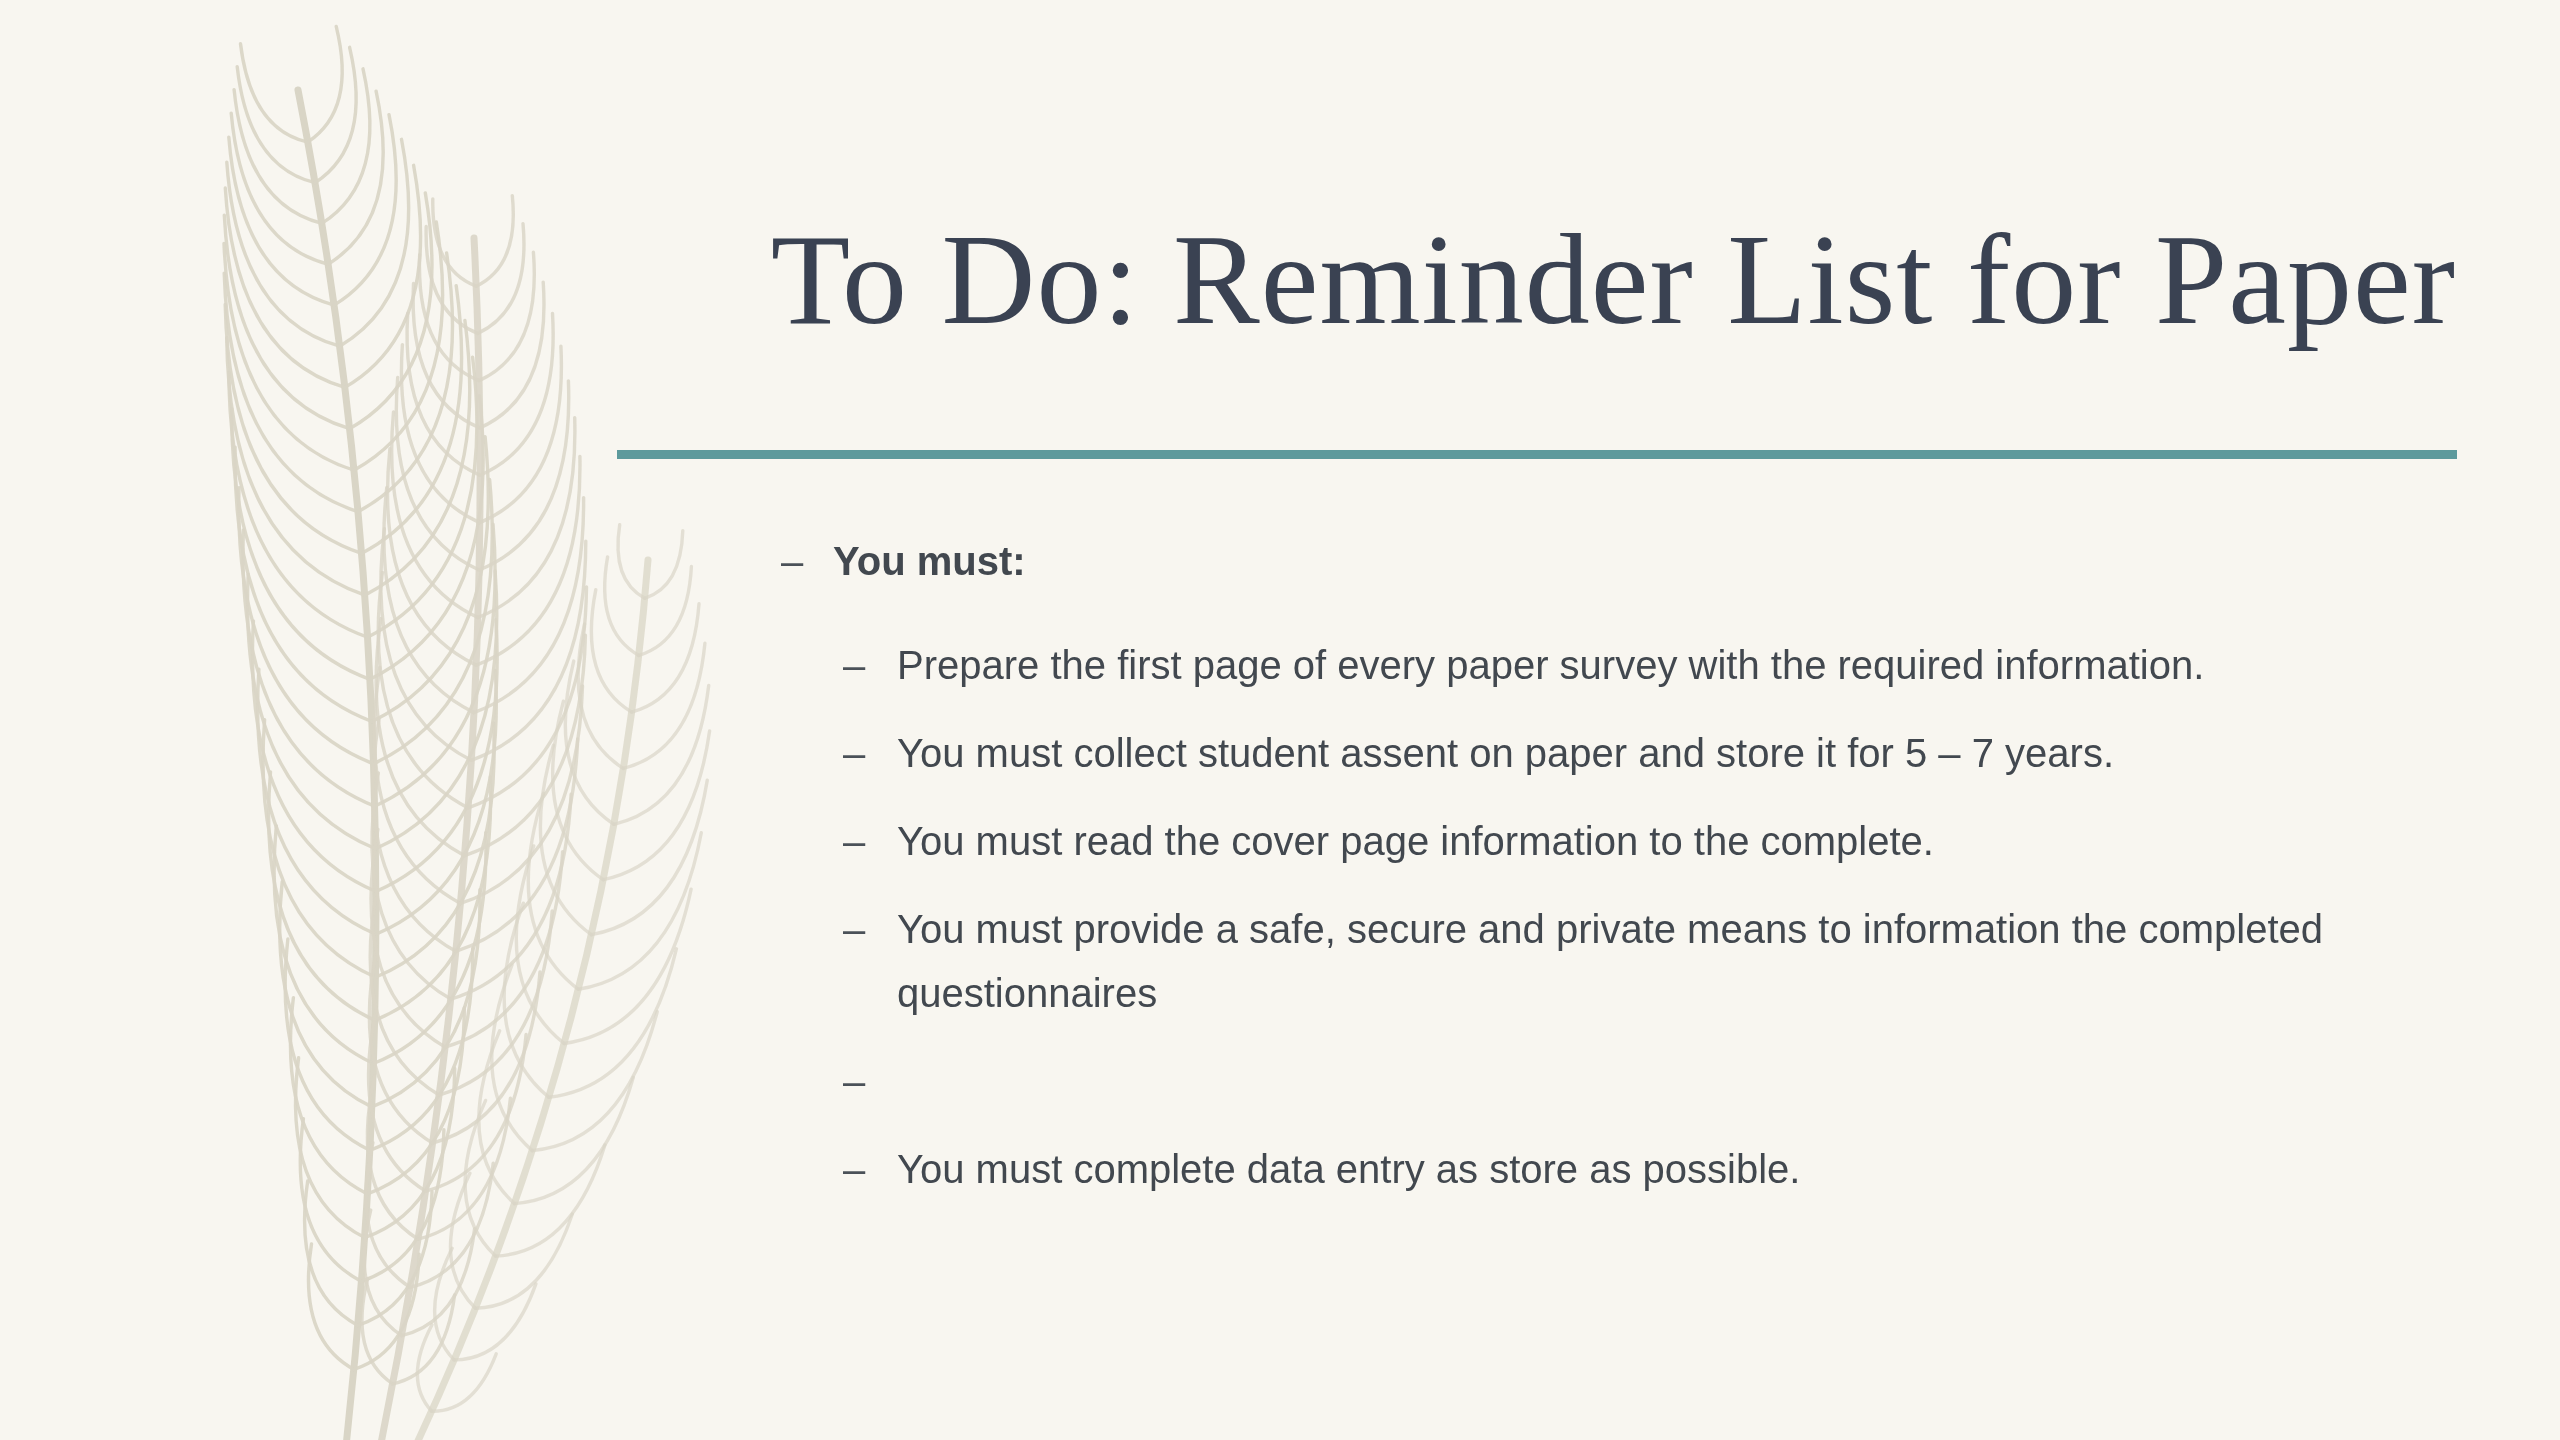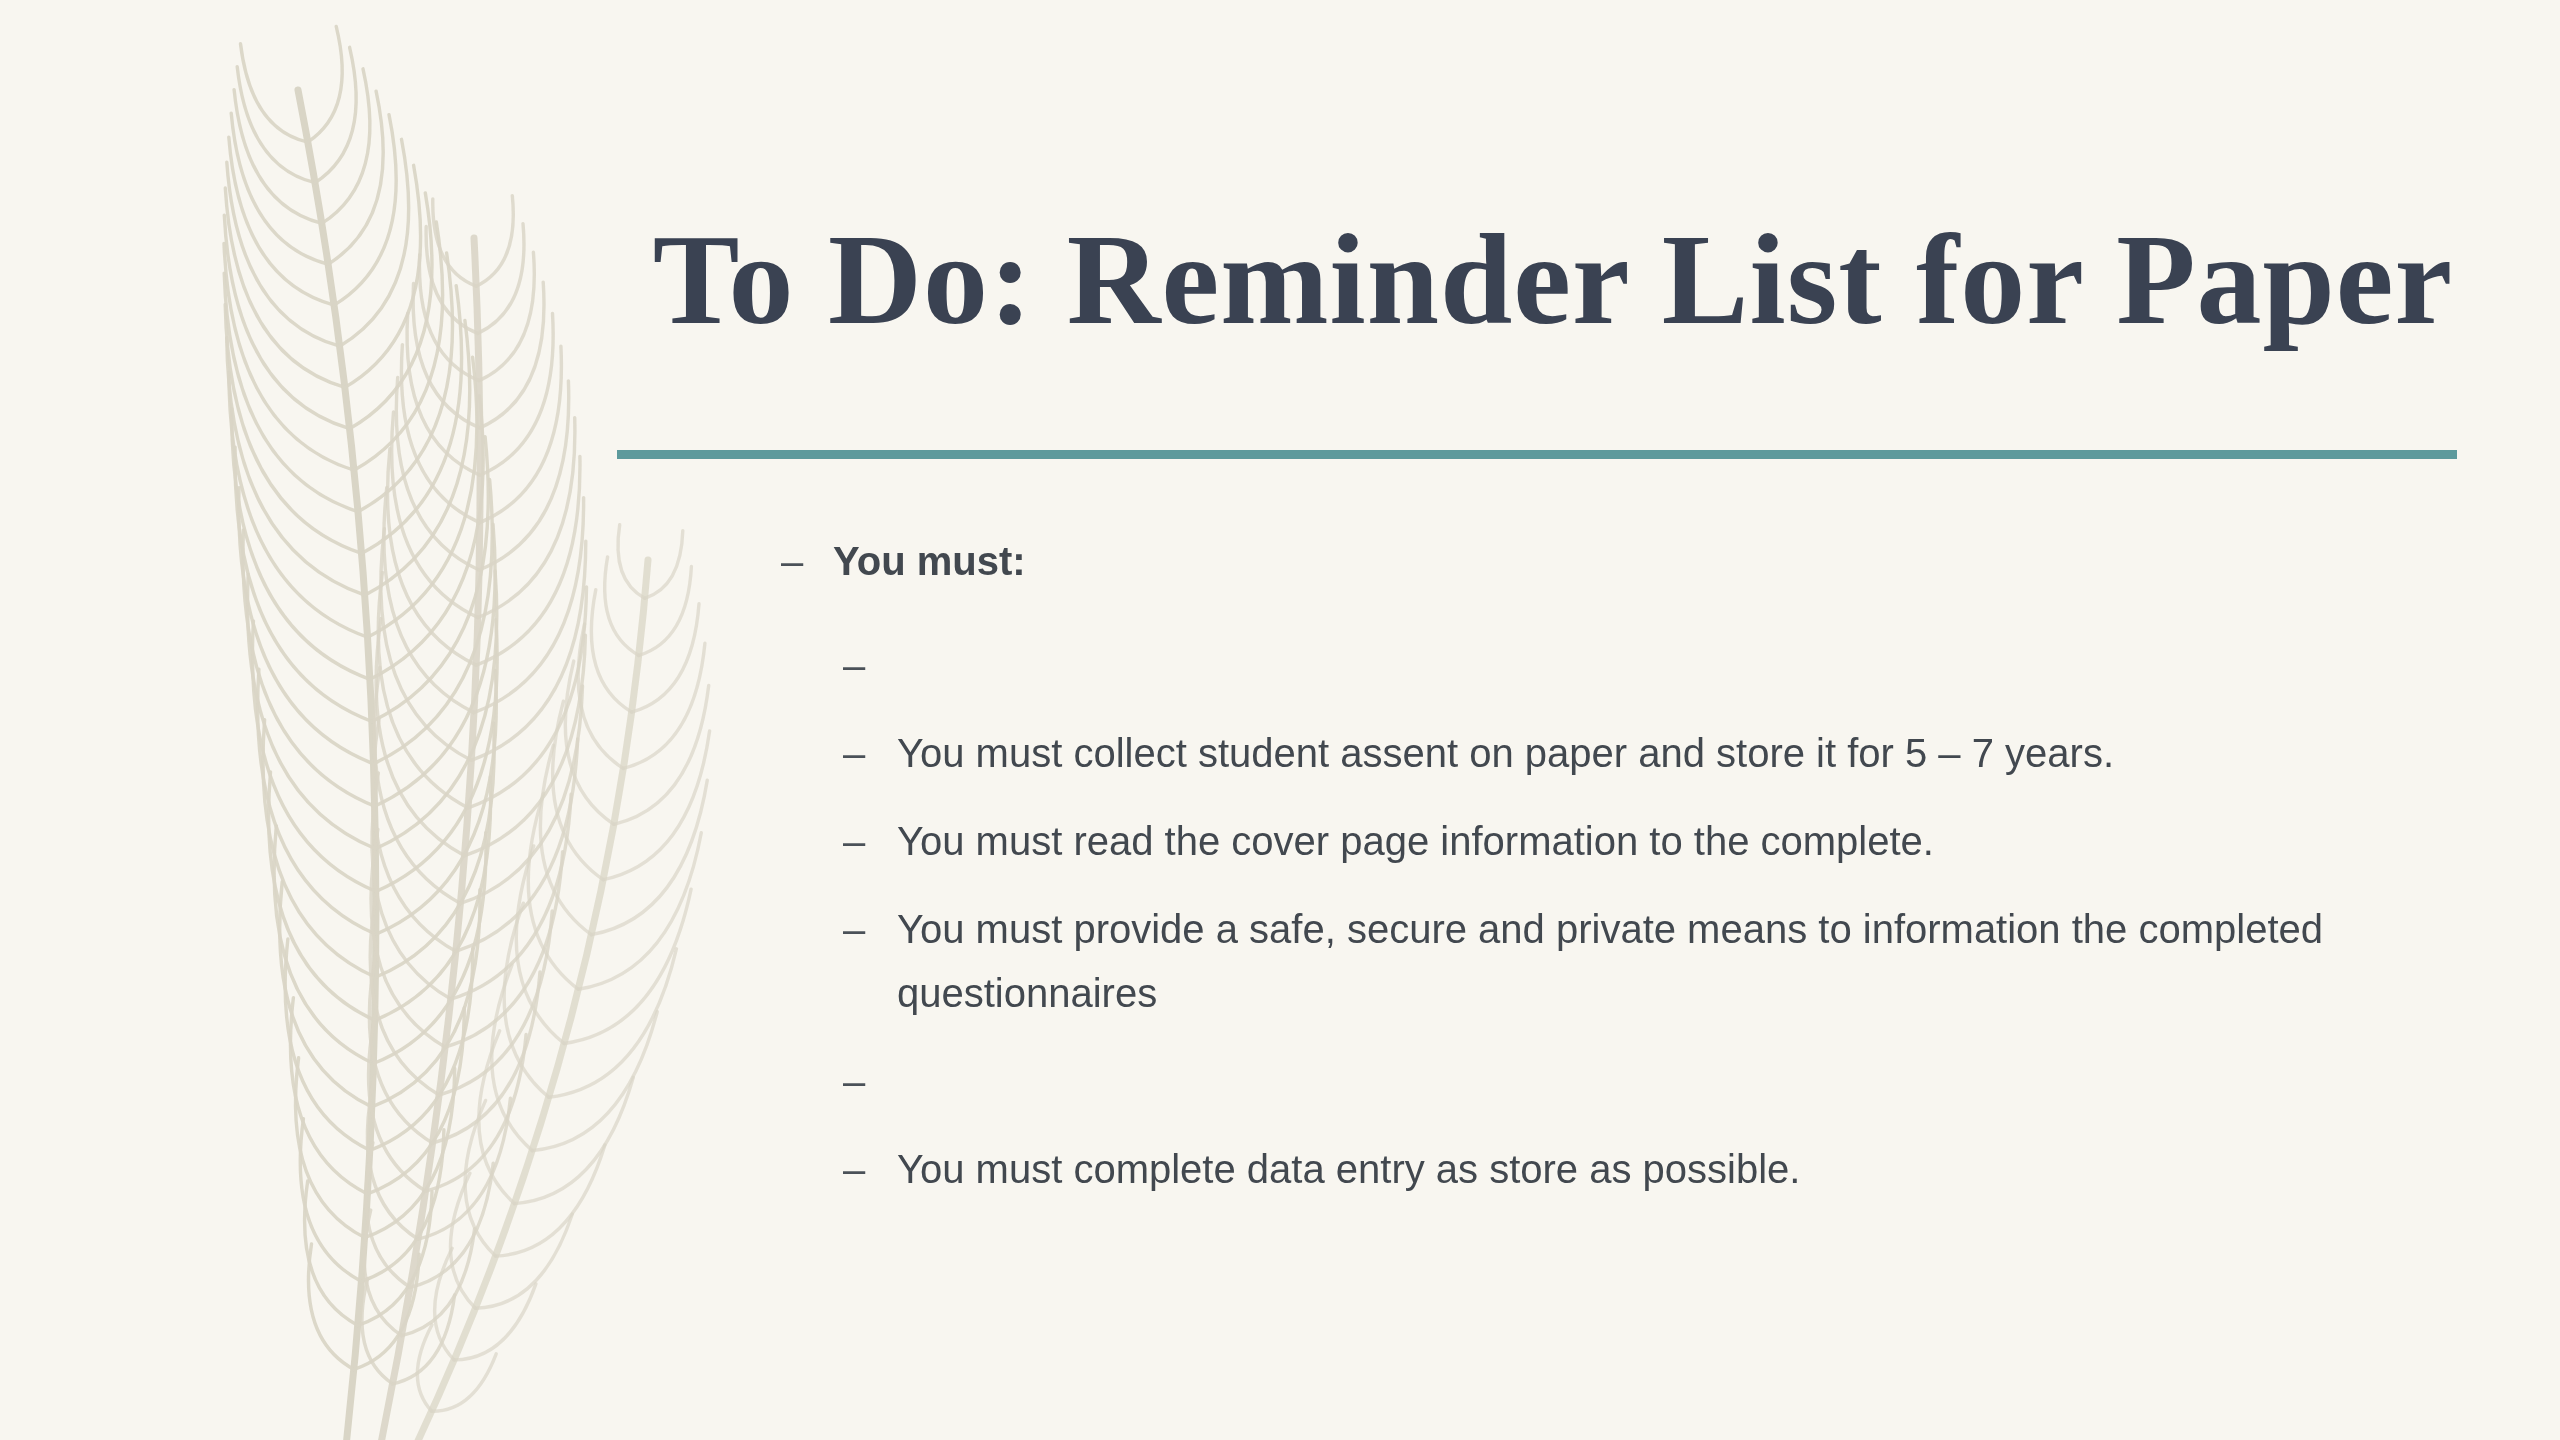--- a/index.html
+++ b/index.html
@@ -9,24 +9,24 @@
     overflow:hidden;
     background:var(--background,#f8f6f0);
   }
   .feather {
     position:absolute; left:0; top:0;
     width:2560px; height:1440px;
     pointer-events:none;
   }
   .title {
     position:absolute;
-    left:633px; top:121px; width:1840px;
-    text-align:center;
+    left:616px; top:121px; width:1840px;
+    text-align:right;
     font-family:"Liberation Serif","DejaVu Serif",serif;
-    font-weight:700;
+    font-weight:400;
     font-size:130px;
     line-height:1.1;
     color:var(--title,#3a4252);
     letter-spacing:1px;
   }
   .title .line { display:block; }
   .divider {
     position:absolute;
     left:617px; top:450px;
     width:1840px; height:9px;
@@ -214,20 +214,21 @@
 
     <div class="lead">
       <span class="marker">–</span>
       <span class="label">You must:</span>
     </div>
 
     <div class="sub">
 
         <div class="item">
           <span class="marker">–</span>
+          <span class="text">Prepare the first page of every paper survey with the required information.</span>
         </div>
 
         <div class="item">
           <span class="marker">–</span>
           <span class="text">You must collect student assent on paper and store it for 5 – 7 years.</span>
         </div>
 
         <div class="item">
           <span class="marker">–</span>
           <span class="text">You must read the cover page information to the complete.</span>

